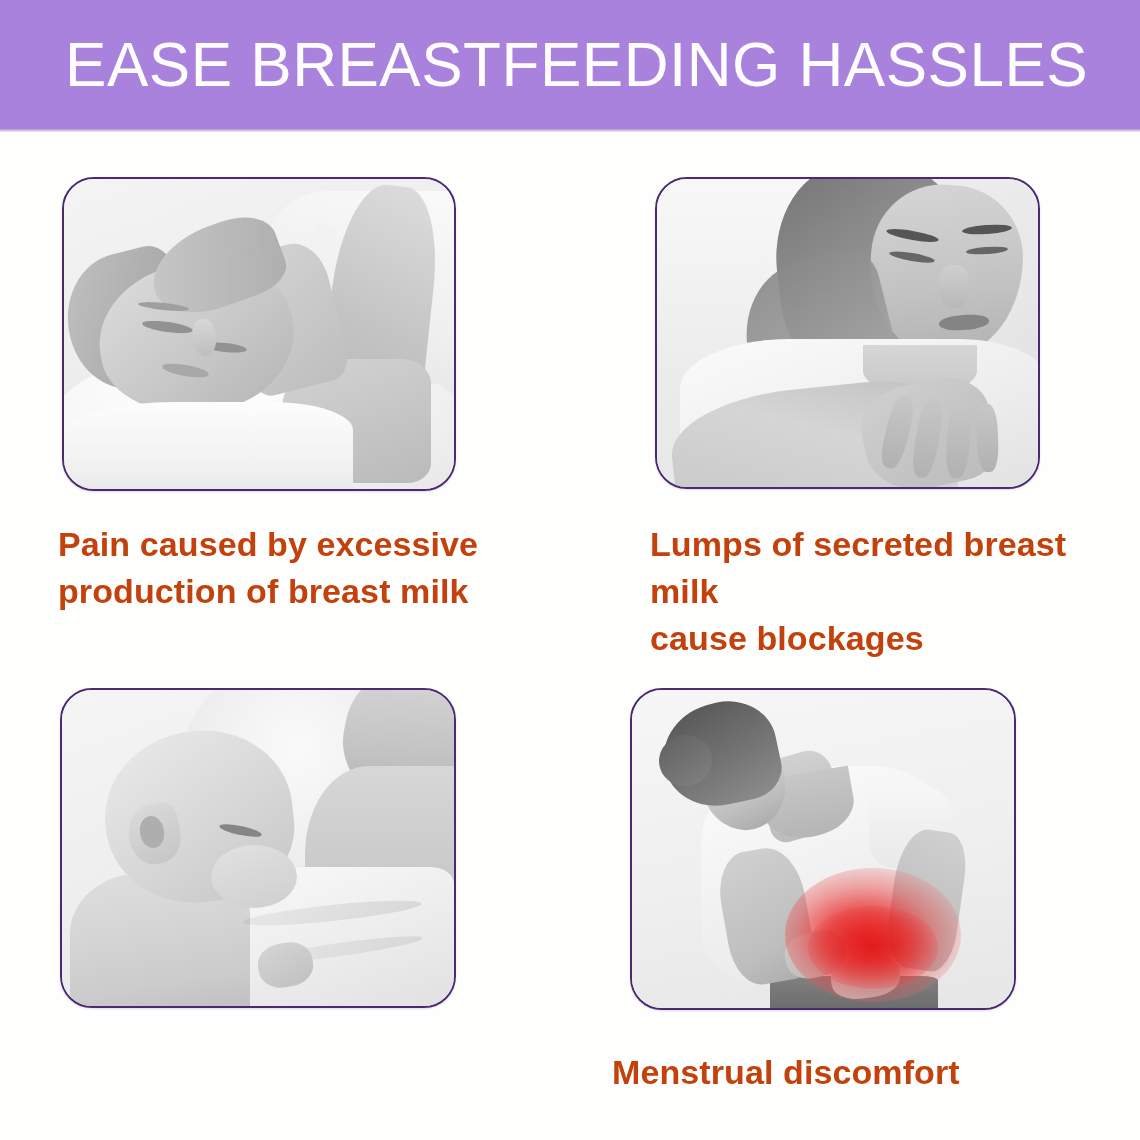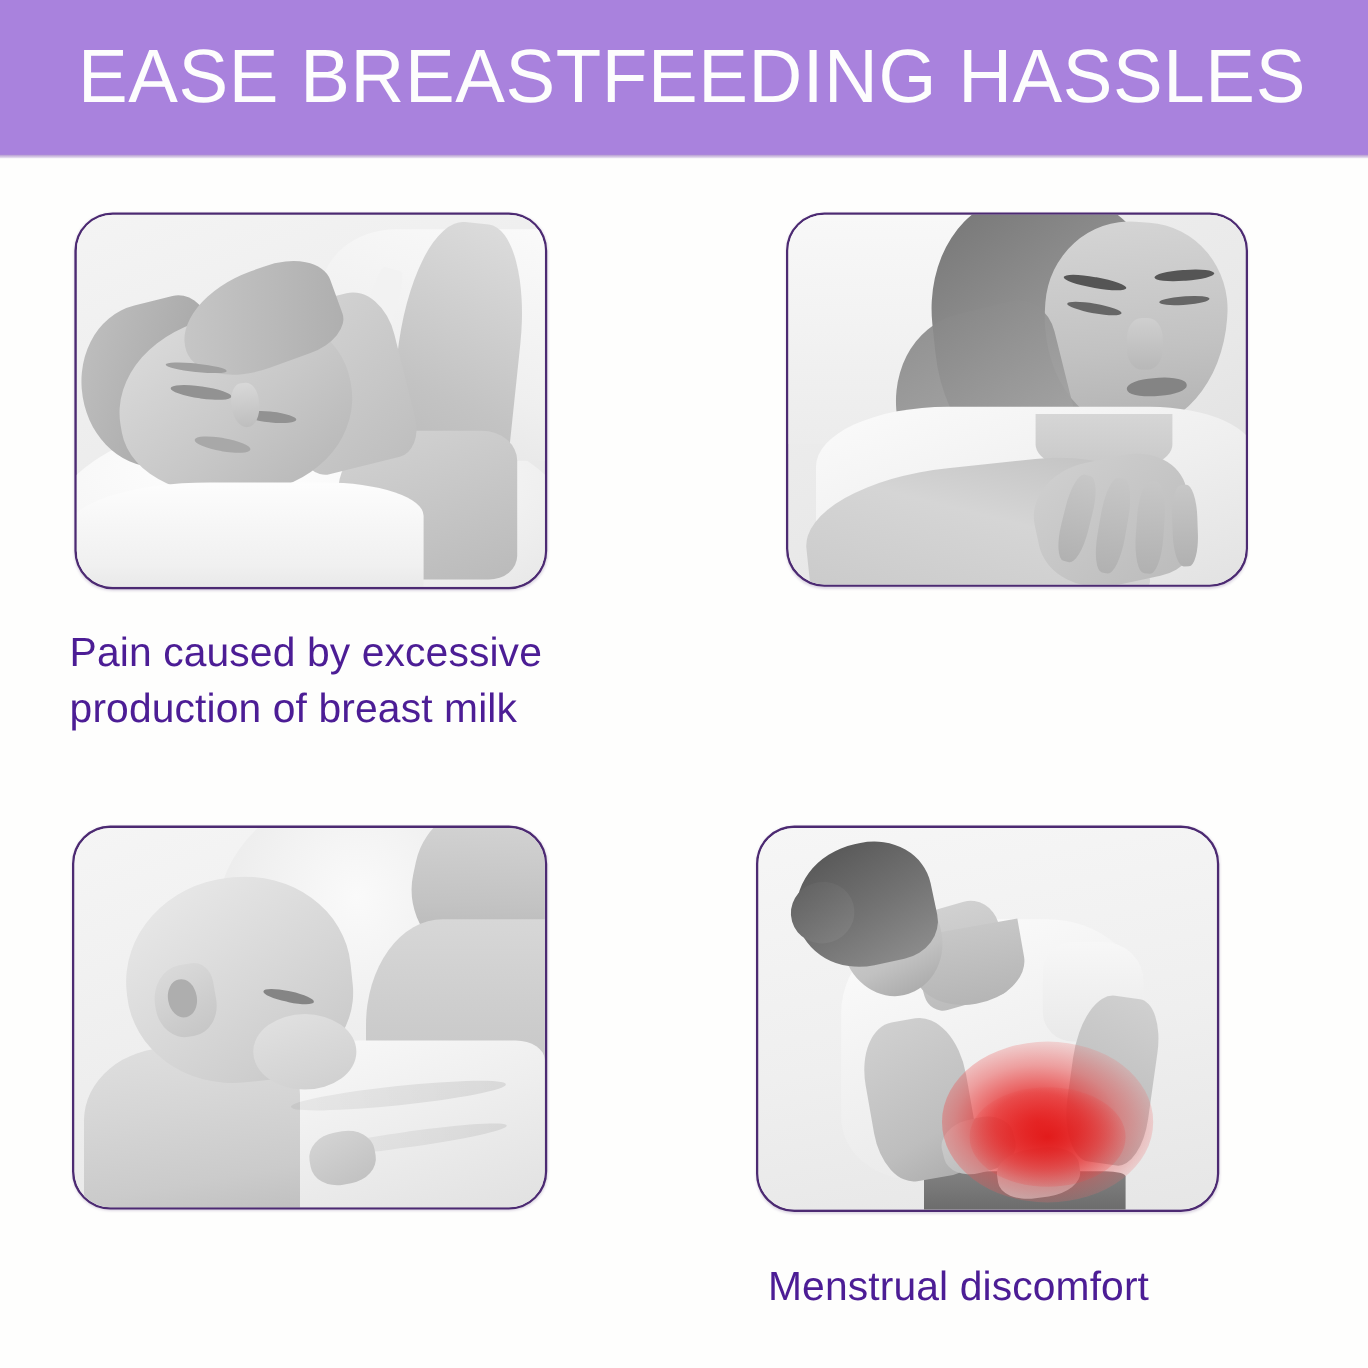--- a/index.html
+++ b/index.html
@@ -422,32 +422,32 @@
       rgba(230,45,45,0.55) 45%,
       rgba(235,90,90,0.18) 75%,
       rgba(240,140,140,0) 100%);
     border-radius: 50%;
     pointer-events: none;
   }
 
   
   .caption {
     position: absolute;
-    color: #4c1d95;
+    color: #c2410c;
     font-family: "Liberation Sans", sans-serif;
     font-size: 34px;
-    font-weight: 400;
+    font-weight: 700;
     line-height: 47px;
     letter-spacing: 0.1px;
     white-space: pre-line;
   }
   .cap-1 { left: 58px;  top: 390px; width: 470px; }
   .cap-2 { left: 650px; top: 390px; width: 480px; }
   .cap-3 { left: 40px;  top: 918px; width: 510px; }
-  .cap-4 { left: 640px; top: 918px; width: 450px; }
+  .cap-4 { left: 612px; top: 918px; width: 450px; }
 </style>
 </head>
 <body>
 
 <div class="header-band">
   <div class="header-title">EASE BREASTFEEDING HASSLES</div>
 </div>
 <div class="header-underline"></div>
 
 <div class="grid">
@@ -493,20 +493,22 @@
         <div class="shirt-collar"></div>
         <div class="arm2"></div>
         <div class="hand"></div>
         <div class="finger f1"></div>
         <div class="finger f2"></div>
         <div class="finger f3"></div>
         <div class="finger f4"></div>
       </div>
     </div>
   </div>
+  <div class="caption cap-2">Lumps of secreted breast milk
+cause blockages</div>
 
   <div class="card card-3">
     <div class="photo-frame frame-c">
       <div class="photo p3">
         <div class="bg-soft"></div>
         <div class="mom-head"></div>
         <div class="mom-body"></div>
         <div class="blanket"></div>
         <div class="baby-body"></div>
         <div class="baby-head"></div>

